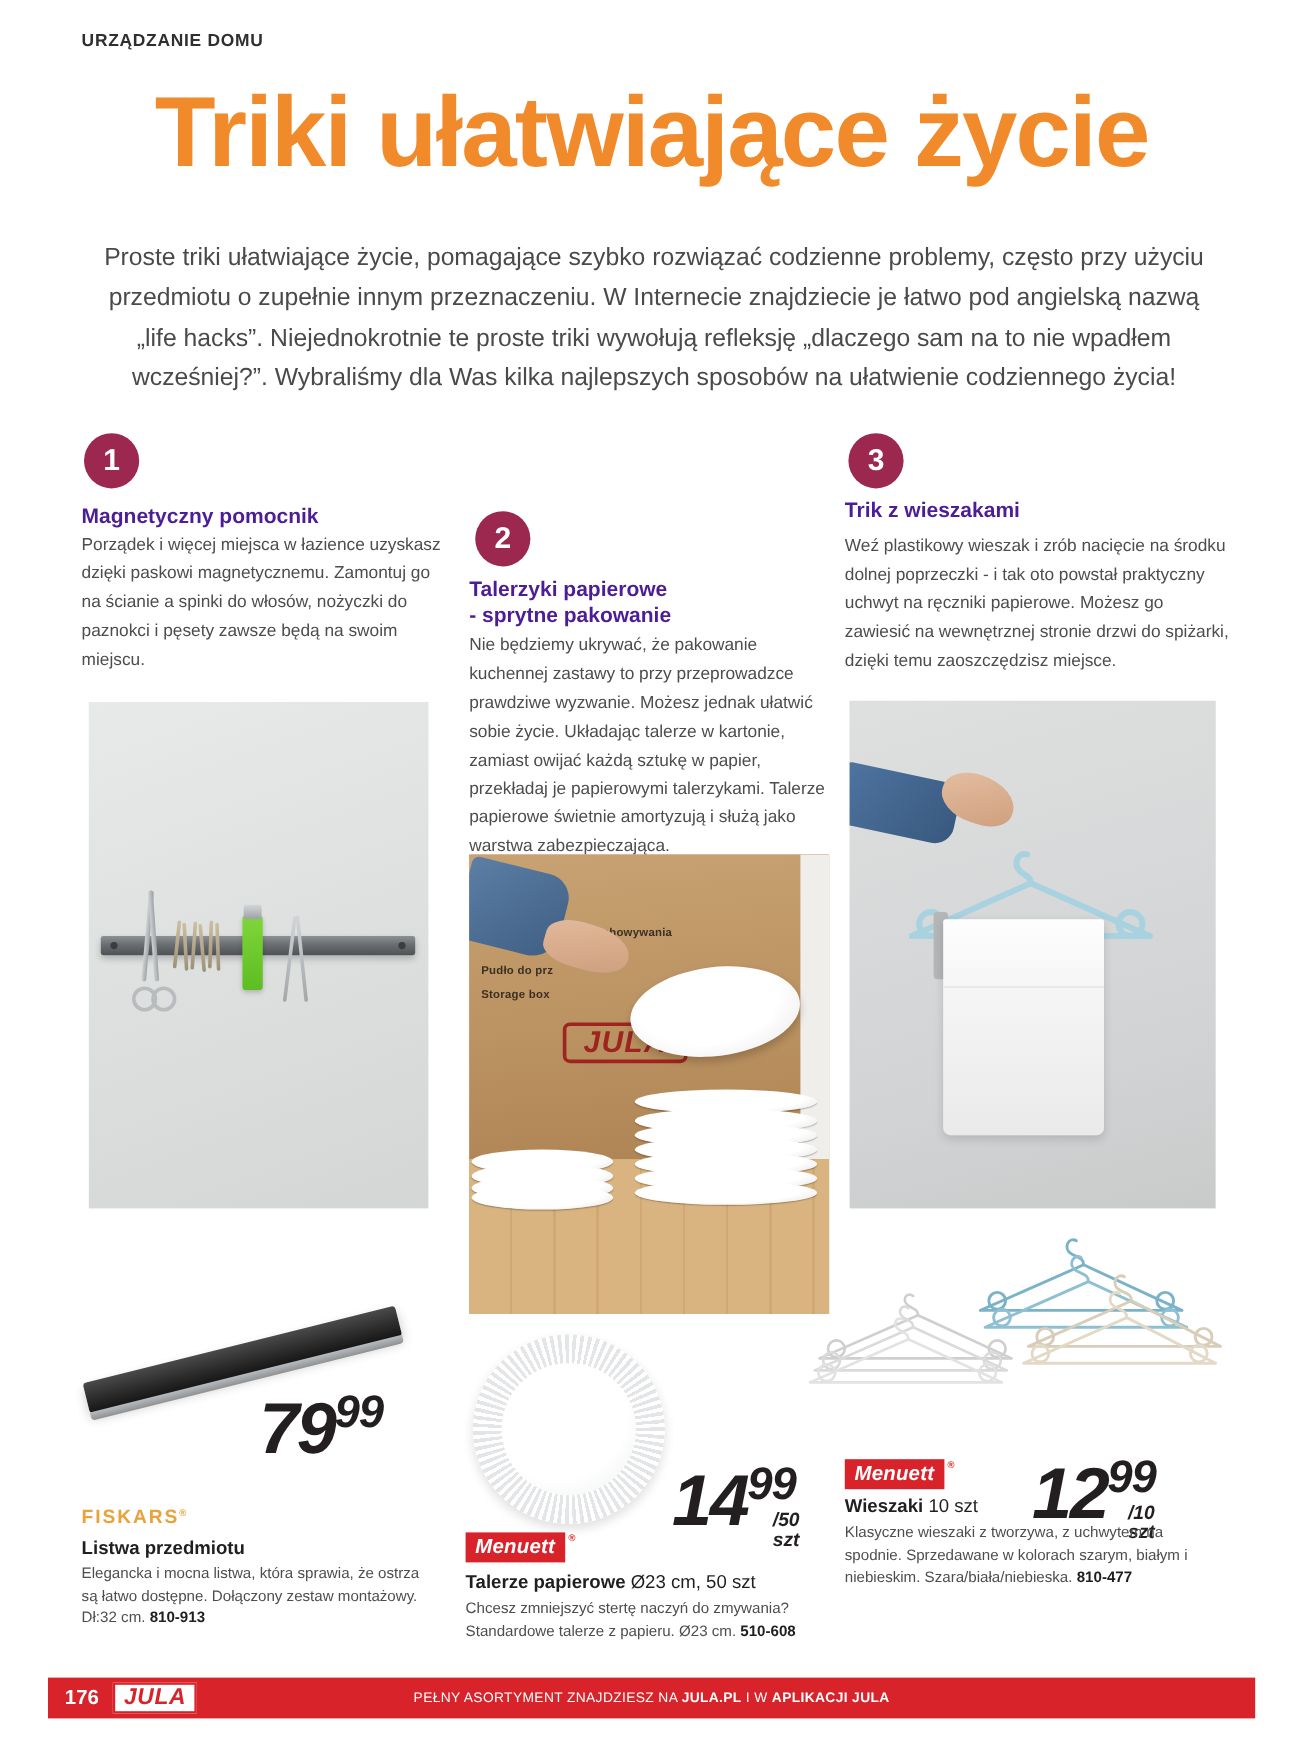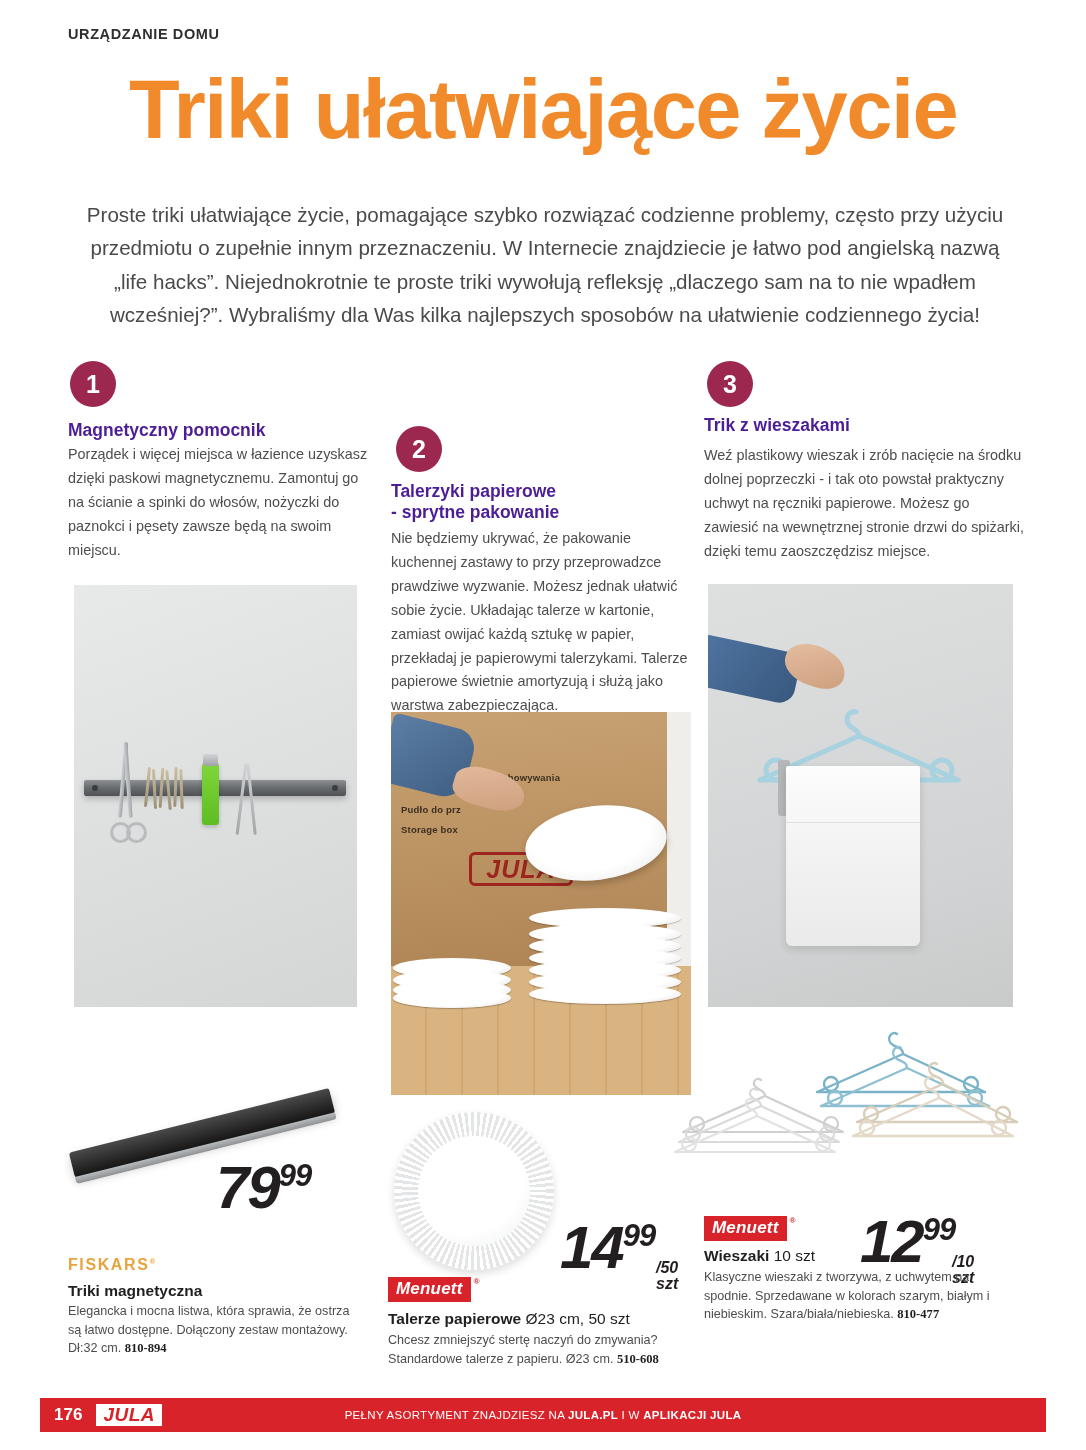--- a/index.html
+++ b/index.html
@@ -238,24 +238,24 @@
   
   .price {
     position:absolute;
     font-weight:bold;
     font-style:italic;
     color:#231f20;
     letter-spacing:-2px;
     line-height:1;
   }
   .price .int { font-size:60px; }
-  .price .dec { font-size:31px; vertical-align:22px; letter-spacing:-1px; }
+  .price .dec { font-size:38px; vertical-align:22px; letter-spacing:-1px; }
   .price .unit {
     display:block; font-size:16px; font-style:italic; font-weight:bold;
-    letter-spacing:0; margin-top:-4px;margin-left:12px;
+    letter-spacing:0; margin-top:-4px;
   }
 
   #price1 { left:216px; top:1158px; }
   #price2 { left:560px; top:1218px; }
   #price2 .unit { position:absolute; left:84px; top:46px; }
   #price3 { left:860px; top:1212px; }
   #price3 .unit { position:absolute; left:80px; top:46px; }
 
   
   .fiskars-logo {
@@ -277,21 +277,21 @@
   #menuett3 { left:704px; top:1216px; }
 
   
   .prod-name {
     position:absolute; font-size:15.5px; font-weight:bold; color:#1f1f1f;
   }
   .prod-name .light { font-weight:normal; }
   .prod-desc {
     position:absolute; font-size:12.6px; line-height:1.48; color:#4d4d4d;
   }
-  .prod-desc b { color:#1f1f1f;font-family:Liberation Serif, serif; }
+  .prod-desc b { color:#1f1f1f; }
 
   #name1 { left:68px;  top:1282px; width:300px; }
   #desc1 { left:68px;  top:1302px; width:290px; }
 
   #name2 { left:388px; top:1310px; width:300px; }
   #desc2 { left:388px; top:1331px; width:300px; }
 
   #name3 { left:704px; top:1247px; width:300px; }
   #desc3 { left:704px; top:1268px; width:310px; }
 
@@ -483,24 +483,24 @@
 
   <div class="menuett-logo" id="menuett2">
     <span>Menuett</span><sup>®</sup>
   </div>
 
   <div class="menuett-logo" id="menuett3">
     <span>Menuett</span><sup>®</sup>
   </div>
 
   <div class="prod-name" id="name1">
-    <span>Triki magnetyczna</span>
+    <span>Listwa przedmiotu</span>
   </div>
   <div class="prod-desc" id="desc1">
-    <span>Elegancka i mocna listwa, która sprawia, że ostrza są łatwo dostępne. Dołączony zestaw montażowy. Dł:32 cm.</span> <b>810-894</b>
+    <span>Elegancka i mocna listwa, która sprawia, że ostrza są łatwo dostępne. Dołączony zestaw montażowy. Dł:32 cm.</span> <b>810-913</b>
   </div>
 
   <div class="prod-name" id="name2">
     <span>Talerze papierowe</span> <span class="light">Ø23 cm, 50 szt</span>
   </div>
   <div class="prod-desc" id="desc2">
     <span>Chcesz zmniejszyć stertę naczyń do zmywania? Standardowe talerze z papieru. Ø23 cm.</span> <b>510-608</b>
   </div>
 
   <div class="prod-name" id="name3">

